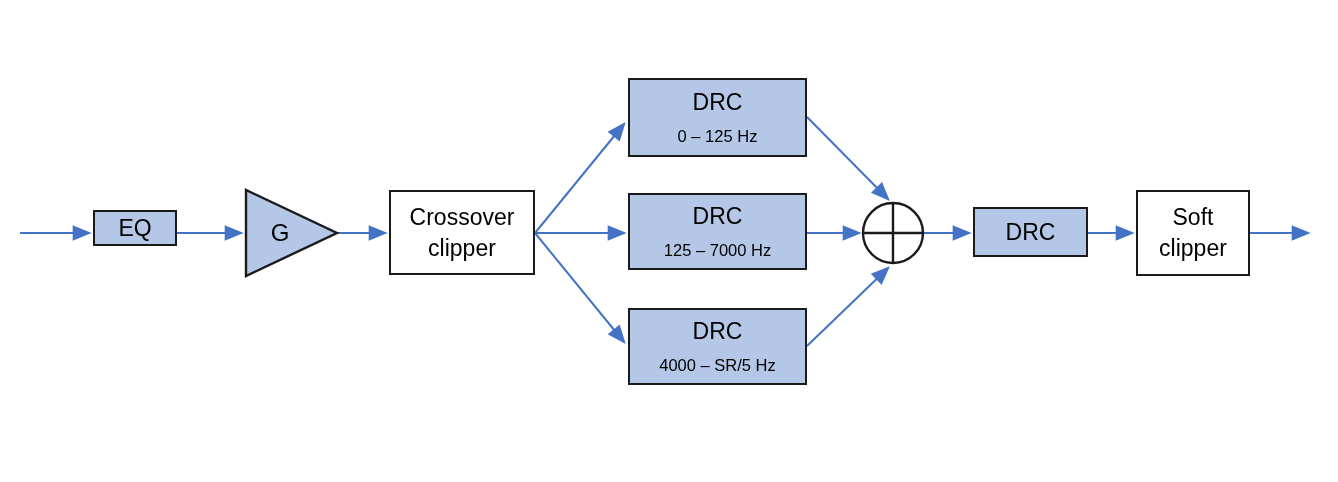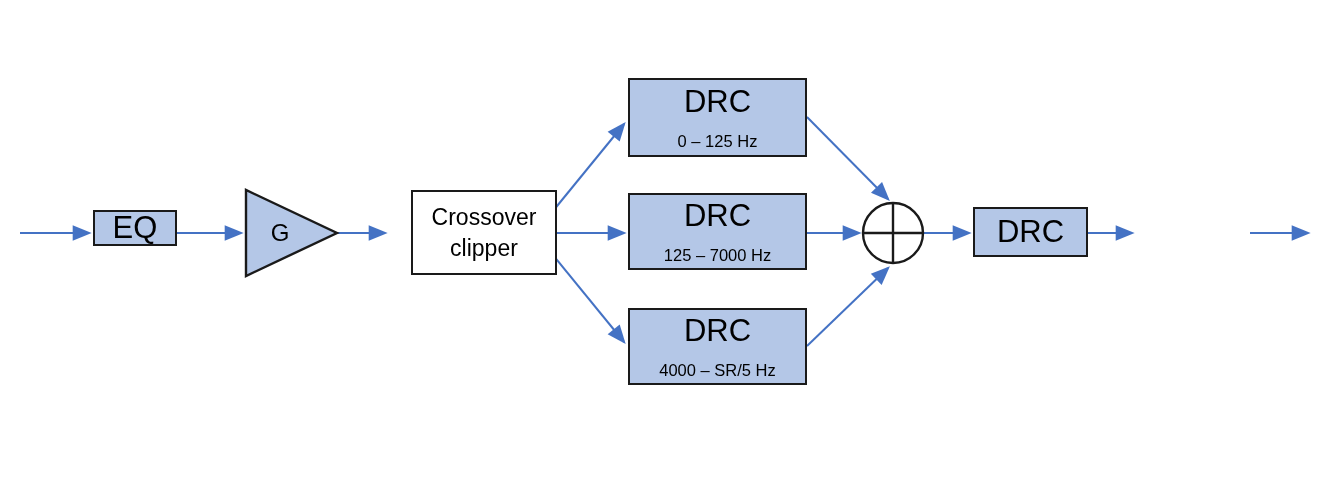--- a/index.html
+++ b/index.html
@@ -28,26 +28,26 @@
     display: flex;
     flex-direction: column;
     align-items: center;
     justify-content: center;
     color: #000000;
     text-align: center;
     line-height: 1.25;
   }
   .node.filled { background: #b4c7e7; }
   .node.plain  { background: #ffffff; }
-  .label-lg { font-size: 31px; }
+  .label-lg { font-size: 23px; }
   .label-sub { font-size: 16.5px; margin-top: 9px; }
   .two-line { font-size: 23px; line-height: 31px; }
 
   .node-eq        { left: 93px;  top: 210px; width: 84px;  height: 36px; }
-  .node-crossover { left: 389px; top: 190px; width: 146px; height: 85px; margin-left: 22px; }
+  .node-crossover { left: 389px; top: 190px; width: 146px; height: 85px; }
   .node-drc-low   { left: 628px; top: 78px;  width: 179px; height: 79px; }
   .node-drc-mid   { left: 628px; top: 193px; width: 179px; height: 77px; }
   .node-drc-high  { left: 628px; top: 308px; width: 179px; height: 77px; }
   .node-drc-post  { left: 973px; top: 207px; width: 115px; height: 50px; }
   .node-softclip  { left: 1136px; top: 190px; width: 114px; height: 86px; }
 
   .gain-label {
     position: absolute;
     left: 247px; top: 189px;
     width: 66px; height: 88px;
@@ -117,14 +117,18 @@
 
   <div class="node filled node-drc-high">
     <div class="label-lg">DRC</div>
     <div class="label-sub">4000 – SR/5 Hz</div>
   </div>
 
   <div class="node filled node-drc-post">
     <div class="label-lg">DRC</div>
   </div>
 
+  <div class="node plain node-softclip">
+    <div class="two-line">Soft</div>
+    <div class="two-line">clipper</div>
+  </div>
 
 </div>
 
 </body></html>

